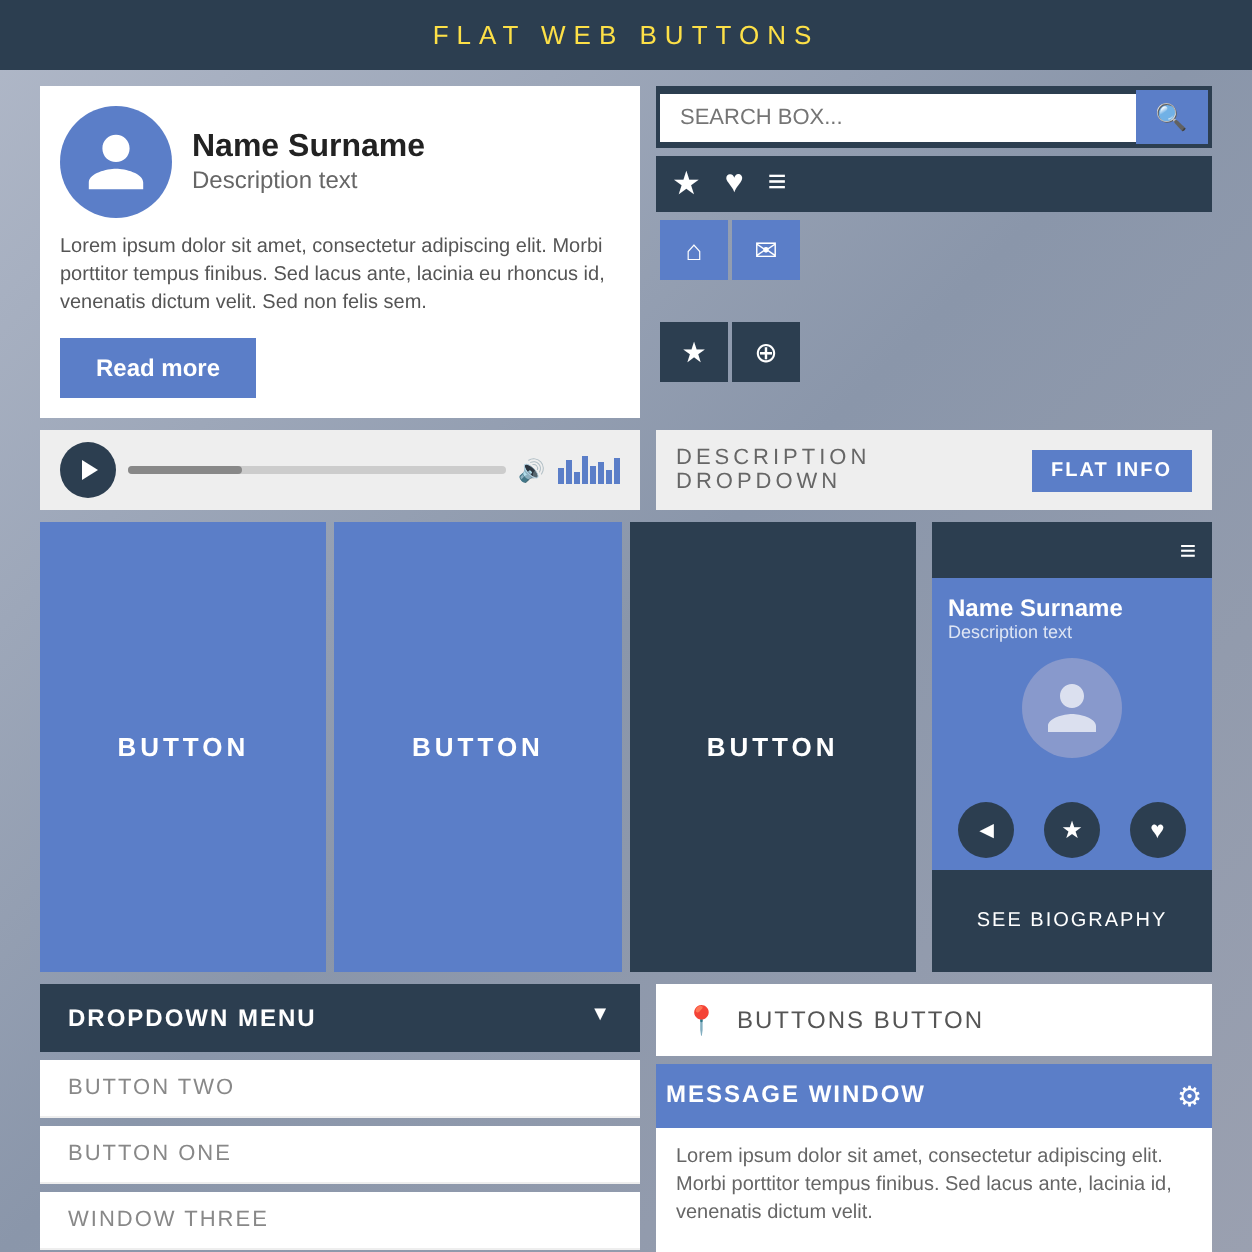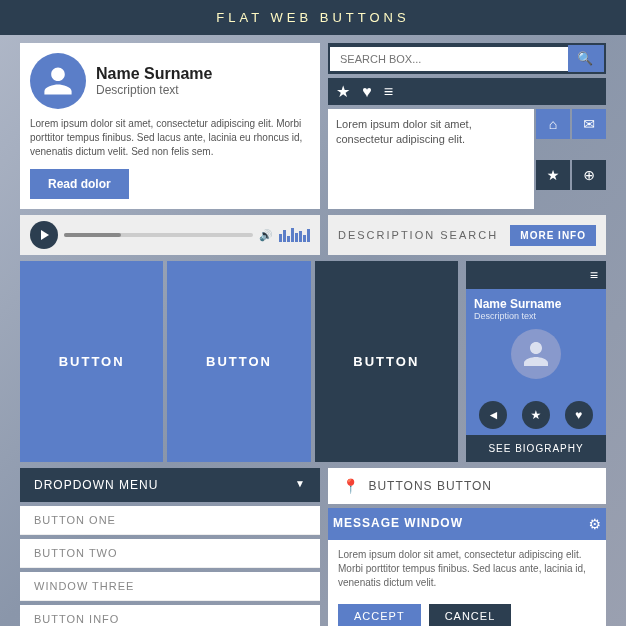--- a/index.html
+++ b/index.html
@@ -8,21 +8,21 @@
       height: 626px;
       background: linear-gradient(135deg, #b0b8c8 0%, #8a96aa 50%, #9aa0b0 100%);
       font-family: Arial, sans-serif;
       overflow: hidden;
       position: relative;
     }
 
     
     .header-bar {
       background: #2c3e50;
-      color: #fef9c3;
+      color: #fde047;
       text-align: center;
       letter-spacing: 4px;
       font-size: 13px;
       font-weight: 400;
       padding: 10px 0;
     }
 
     .main-content {
       display: flex;
       flex-direction: column;
@@ -277,21 +277,21 @@
       flex-direction: column;
       gap: 4px;
     }
     .dropdown-btn {
       background: #2c3e50;
       color: white;
       padding: 10px 14px;
       display: flex;
       justify-content: space-between;
       font-size: 12px;
-      font-weight: normal;
+      font-weight: bold;
       letter-spacing: 1px;
       cursor: pointer;
     }
     .dropdown-arrow {
       font-size: 10px;
     }
     .menu-item {
       background: white;
       padding: 8px 14px;
       font-size: 11px;
@@ -433,21 +433,21 @@
       align-items: center;
       justify-content: center;
       color: white;
       font-size: 12px;
       cursor: pointer;
     }
     .see-bio {
       background: #2c3e50;
       color: white;
       text-align: center;
-      padding: 8px;
+      padding: 20px;
       font-size: 10px;
       letter-spacing: 1px;
       cursor: pointer;
     }
 
     .row4-wrapper {
       display: flex;
       gap: 8px;
     }
   </style>
@@ -468,38 +468,37 @@
           <svg viewBox="0 0 24 24" xmlns="http://www.w3.org/2000/svg">
             <path d="M12 12c2.7 0 4.8-2.1 4.8-4.8S14.7 2.4 12 2.4 7.2 4.5 7.2 7.2 9.3 12 12 12zm0 2.4c-3.2 0-9.6 1.6-9.6 4.8v2.4h19.2v-2.4c0-3.2-6.4-4.8-9.6-4.8z"></path>
           </svg>
         </div>
         <div class="profile-info">
           <h2>Name Surname</h2>
           <p>Description text</p>
         </div>
       </div>
       <p class="profile-text">Lorem ipsum dolor sit amet, consectetur adipiscing elit. Morbi porttitor tempus finibus. Sed lacus ante, lacinia eu rhoncus id, venenatis dictum velit. Sed non felis sem.</p>
-      <button class="read-more-btn">Read dolor</button>
+      <button class="read-more-btn">Read more</button>
     </div>
 
     <div class="right-panel">
 
       <div class="search-bar">
         <input class="search-input" type="text" placeholder="SEARCH BOX..." style="">
         <button class="search-btn">🔍</button>
       </div>
 
       <div class="icon-row">
         <span class="icon-row-item">★</span>
         <span class="icon-row-item">♥</span>
         <span class="icon-row-item">≡</span>
       </div>
 
       <div class="info-icons">
-        <div class="info-text">Lorem ipsum dolor sit amet, consectetur adipiscing elit.</div>
         <div class="icon-grid">
           <div class="icon-box">⌂</div>
           <div class="icon-box">✉</div>
           <div class="icon-box dark">★</div>
           <div class="icon-box dark">⊕</div>
         </div>
       </div>
     </div>
   </div>
 
@@ -516,22 +515,22 @@
         <div class="bar" style="height:6px"></div>
         <div class="bar" style="height:14px"></div>
         <div class="bar" style="height:9px"></div>
         <div class="bar" style="height:11px"></div>
         <div class="bar" style="height:7px"></div>
         <div class="bar" style="height:13px"></div>
       </div>
     </div>
 
     <div class="desc-msg">
-      <span class="desc-text">DESCRIPTION SEARCH</span>
-      <button class="more-info-btn">MORE INFO</button>
+      <span class="desc-text">DESCRIPTION DROPDOWN</span>
+      <button class="more-info-btn">FLAT INFO</button>
     </div>
   </div>
 
   <div style="display:flex; gap:8px;">
     <div style="flex:1; display:flex; gap:4px;">
       <button class="big-btn blue">BUTTON</button>
       <button class="big-btn blue">BUTTON</button>
       <button class="big-btn dark">BUTTON</button>
     </div>
 
@@ -557,24 +556,24 @@
     </div>
   </div>
 
   <div class="row4-wrapper">
     <div class="left-col">
       <div class="dropdown-btn">
         <span>DROPDOWN MENU</span>
         <span class="dropdown-arrow">▼</span>
       </div>
       <div class="menu-item">
+        <span>BUTTON TWO</span>
+      </div>
+      <div class="menu-item">
         <span>BUTTON ONE</span>
-      </div>
-      <div class="menu-item">
-        <span>BUTTON TWO</span>
       </div>
       <div class="menu-item">
         <span>WINDOW THREE</span>
       </div>
       <div class="menu-item">
         <span>BUTTON INFO</span>
       </div>
     </div>
 
     <div class="right-col">

